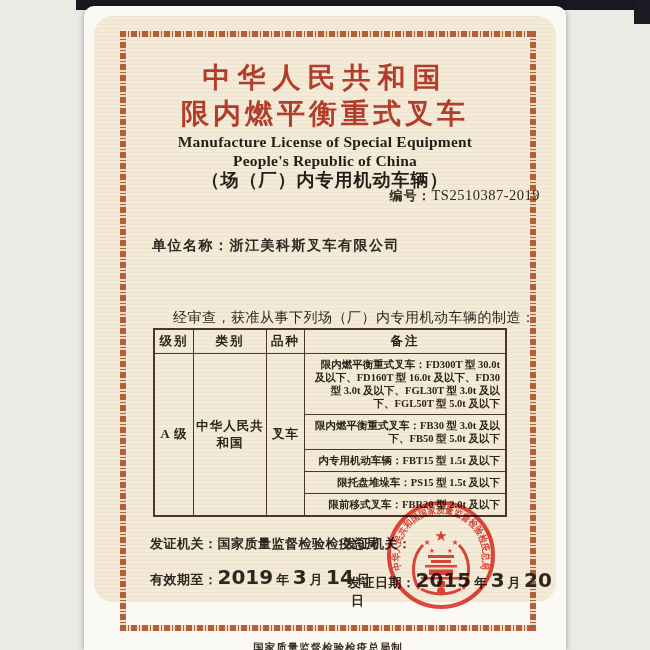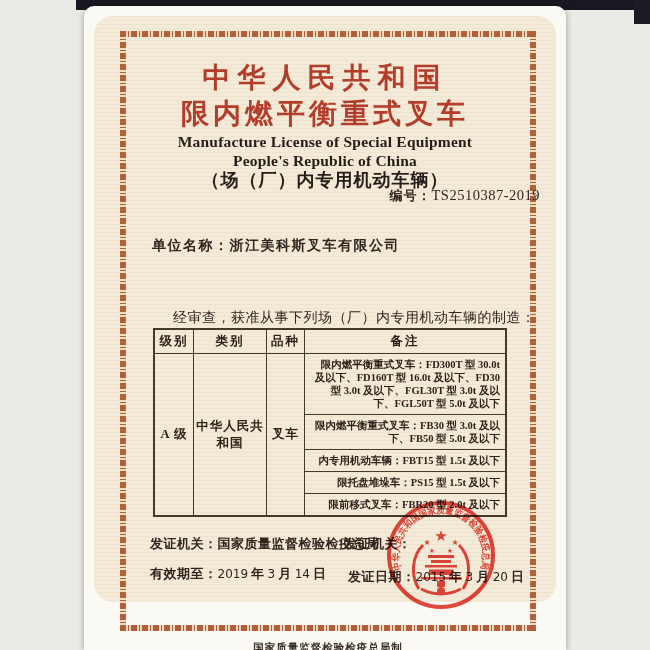--- a/index.html
+++ b/index.html
@@ -59,21 +59,21 @@
     font-weight:bold;color:#2c2218;
   }
   table.scope{border:2px solid #46392b;}
   th.c-grade{width:38px;} th.c-cat{width:72px;} th.c-var{width:37px;} th.c-rem{width:200px;}
   table.scope th{font-size:12.5px;padding:3px 0;letter-spacing:2px;text-align:center;}
   td.mid{font-size:12.5px;text-align:center;letter-spacing:1px;}
   td.remark{font-size:10.5px;line-height:13px;padding:4px 5px;text-align:right;letter-spacing:0;}
 
   .footer-line{font-size:13px;font-weight:600;letter-spacing:.5px;
     font-family:"Liberation Serif","DejaVu Serif",serif;}
-  .date-num{font-family:"DejaVu Sans","Liberation Sans",sans-serif;font-weight:normal;font-size:12px;letter-spacing:0;}
+  .date-num{font-family:"DejaVu Sans","Liberation Sans",sans-serif;font-weight:bold;font-size:20px;letter-spacing:0;}
   .date-unit{margin:0 3px;}
 
   .seal{position:absolute;left:291px;top:483px;width:112px;height:112px;
     mix-blend-mode:multiply;opacity:.92;z-index:5;}
   .bottom-note{left:26px;width:416px;top:625px;text-align:center;
     font-size:10.5px;font-weight:bold;letter-spacing:1px;color:#3a2f25;}
 </style>
 </head>
 <body>
 

